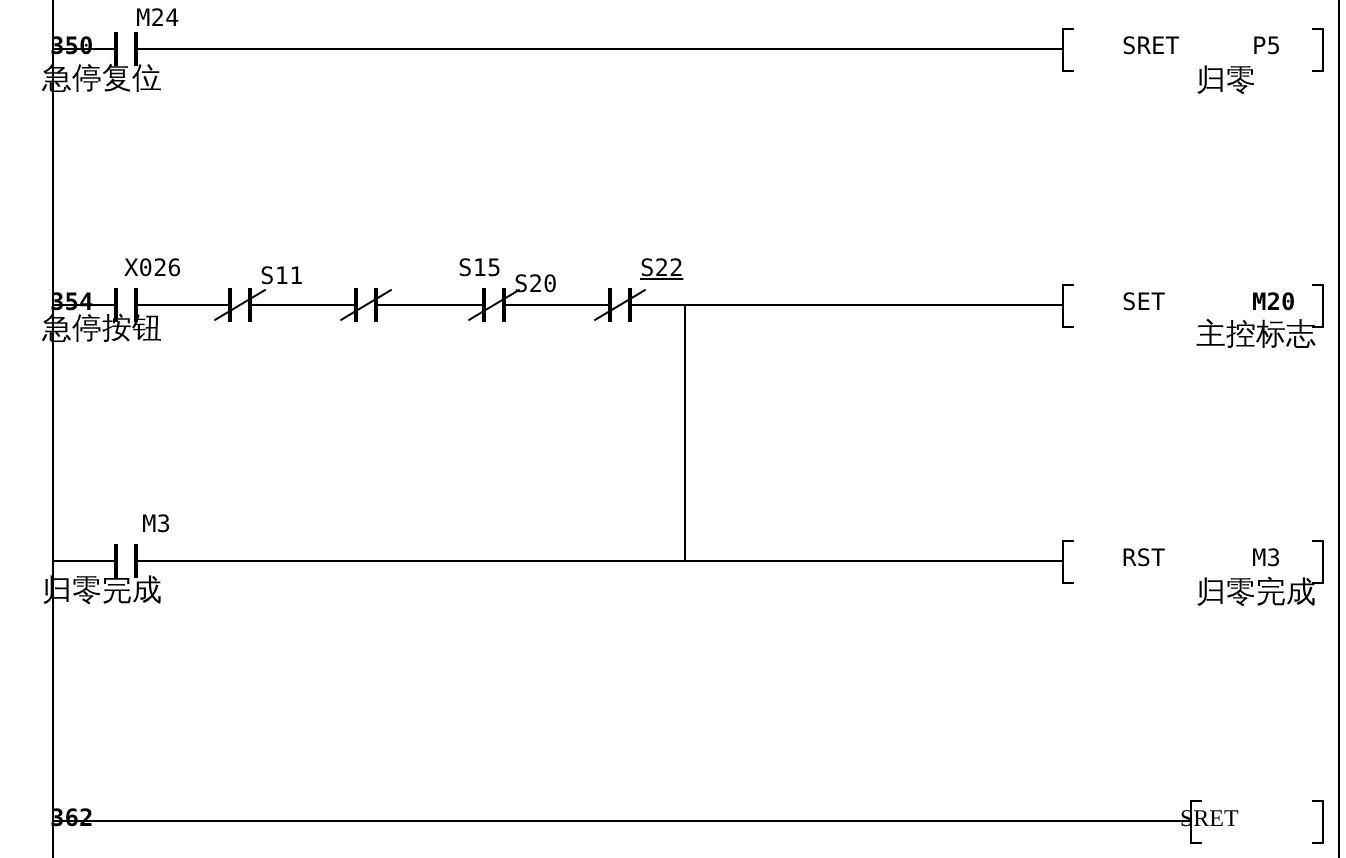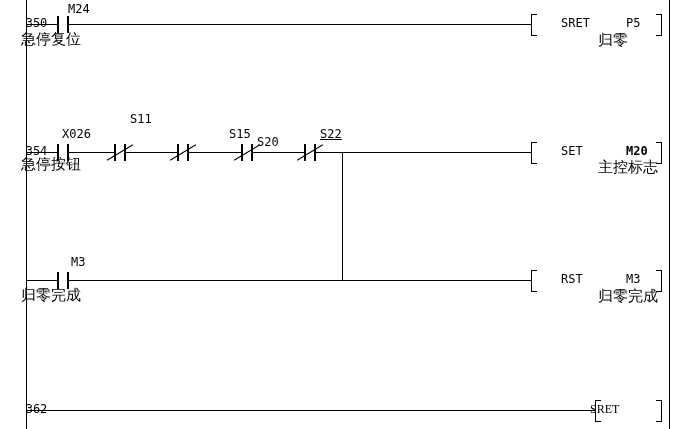--- a/index.html
+++ b/index.html
@@ -4,21 +4,21 @@
 <style>
   html,body{margin:0;padding:0;background:#fff;}
   #canvas{position:relative;width:673px;height:429px;background:#ffffff;overflow:hidden;
           font-family:"DejaVu Sans Mono",monospace;color:#000;}
   .hline{position:absolute;height:1px;background:#000;}
   .vline{position:absolute;width:1px;background:#000;}
   .cbar{position:absolute;width:2px;height:17px;background:#000;}
   .slash{position:absolute;width:30px;height:0;border-top:1px solid #000;
          transform:rotate(-31deg);transform-origin:center;}
   .dev{position:absolute;font:12px "DejaVu Sans Mono",monospace;line-height:13px;white-space:pre;padding-left:24px;}
-  .step{width:23px;text-align:center;}
+  .step{width:23px;text-align:left;font-weight:bold;}
   .cjk{position:absolute;font:15px "DejaVu Sans",sans-serif;line-height:16px;white-space:pre;}
   .lbr{position:absolute;width:5px;height:20px;border-left:1px solid #000;
        border-top:1px solid #000;border-bottom:1px solid #000;}
   .rbr{position:absolute;width:5px;height:20px;border-right:1px solid #000;
        border-top:1px solid #000;border-bottom:1px solid #000;}
 </style>
 </head>
 <body>
 
 <div id="canvas">
@@ -57,21 +57,21 @@
     <div class="hline" style="left:316px;top:152px;width:215px;"></div>
 
     <div>
       <span class="dev" style="left:38px;top:128px;">X026</span>
       <div class="cbar" style="left:57px;top:144px;"></div>
       <div class="cbar" style="left:67px;top:144px;"></div>
       <span class="cjk" style="left:21px;top:156px;">急停按钮</span>
     </div>
 
     <div>
-      <span class="dev" style="left:106px;top:113px;">S11</span>
+      <span class="dev" style="left:106px;top:132px;">S11</span>
       <div class="cbar" style="left:114px;top:144px;"></div>
       <div class="cbar" style="left:124px;top:144px;"></div>
       <div class="slash" style="left:105px;top:152px;"></div>
     </div>
 
     <div>
       <span class="dev" style="left:169px;top:128px;margin-left:36px;">S15</span>
       <div class="cbar" style="left:177px;top:144px;"></div>
       <div class="cbar" style="left:187px;top:144px;"></div>
       <div class="slash" style="left:168px;top:152px;"></div>

